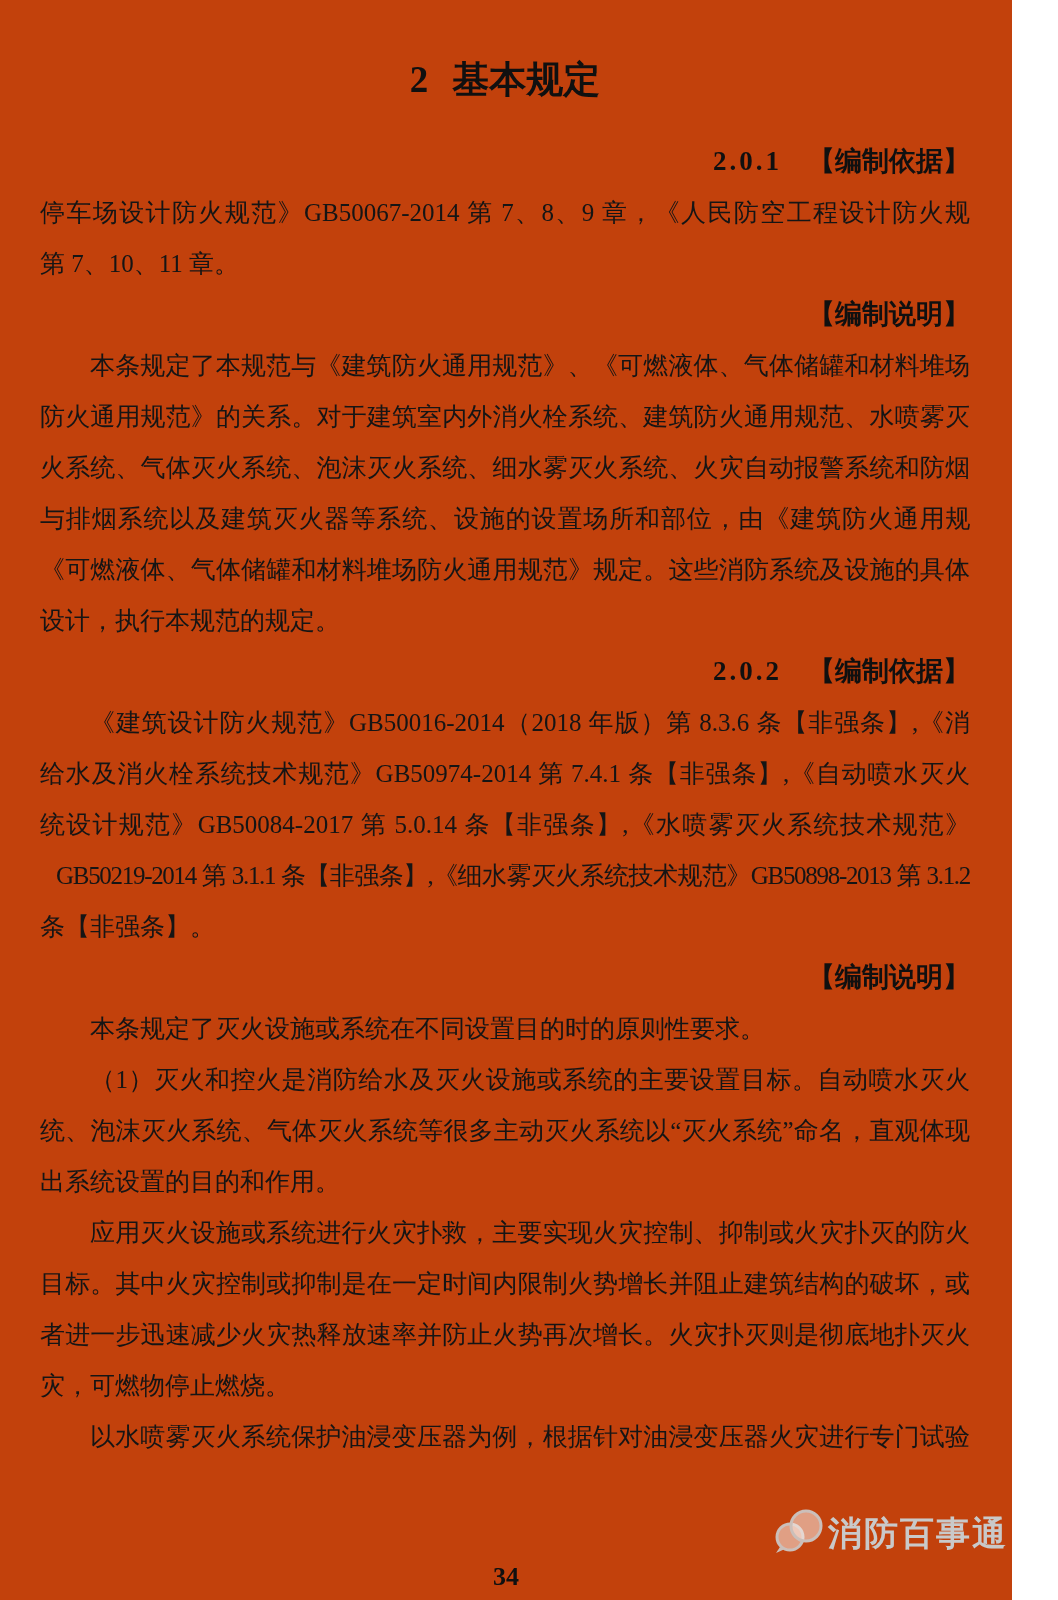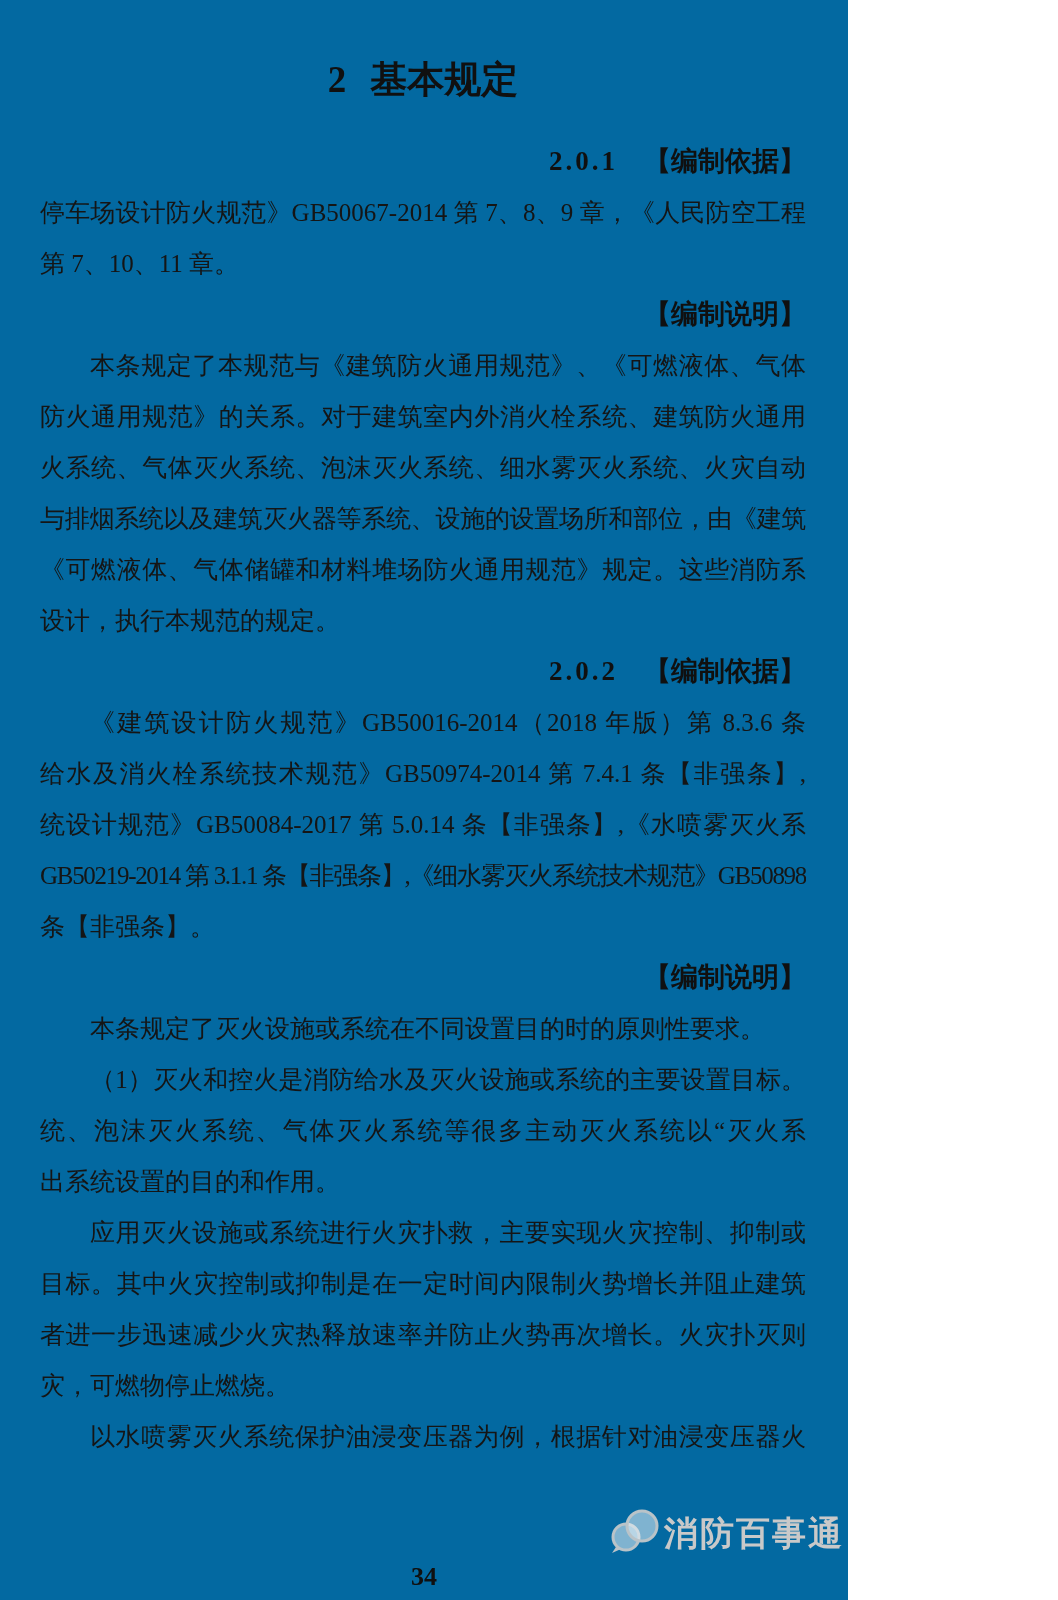--- a/index.html
+++ b/index.html
@@ -1,20 +1,20 @@
 <!DOCTYPE html>
 <html><head>
 <meta charset="utf-8">
 <style>
   html,body{margin:0;padding:0;background:#ffffff;}
   .page{
     position:relative;
-    width:848px;height:1600px;
+    width:1012px;height:1600px;
     margin:0;
-    background:#0369a1;
+    background:#c2410c;
     font-family:"Liberation Serif","DejaVu Serif",serif;
     color:#151515;
     overflow:hidden;
   }
   .doc{padding:0 42px 0 40px;}
   .title{
     margin:52px 0 28px 0;
     height:56px;line-height:56px;
     text-align:center;
     font-size:37px;font-weight:bold;color:#101010;
@@ -28,21 +28,21 @@
   .h .hnum{letter-spacing:3px;margin-right:26px;font-weight:bold;}
   .line{
     font-size:25px;
     height:51px;line-height:51px;overflow:hidden;
     word-break:break-all;
   }
   .full{text-align:justify;text-align-last:justify;}
   .end{text-align:left;text-align-last:left;}
   .indent{text-indent:2em;}
   .t1{letter-spacing:-0.5px;}
-  .t2{letter-spacing:-1.3px;}
+  .t2{letter-spacing:-1.3px;margin-left:16px;}
   .footer{
     position:absolute;left:0;right:0;bottom:8px;
     text-align:center;
     font-size:26px;font-weight:bold;color:#101010;
   }
   .watermark{
     position:absolute;right:4px;top:1504px;
     display:flex;align-items:center;
     color:#c9c9c9;
     font-family:"Liberation Sans","DejaVu Sans",sans-serif;

